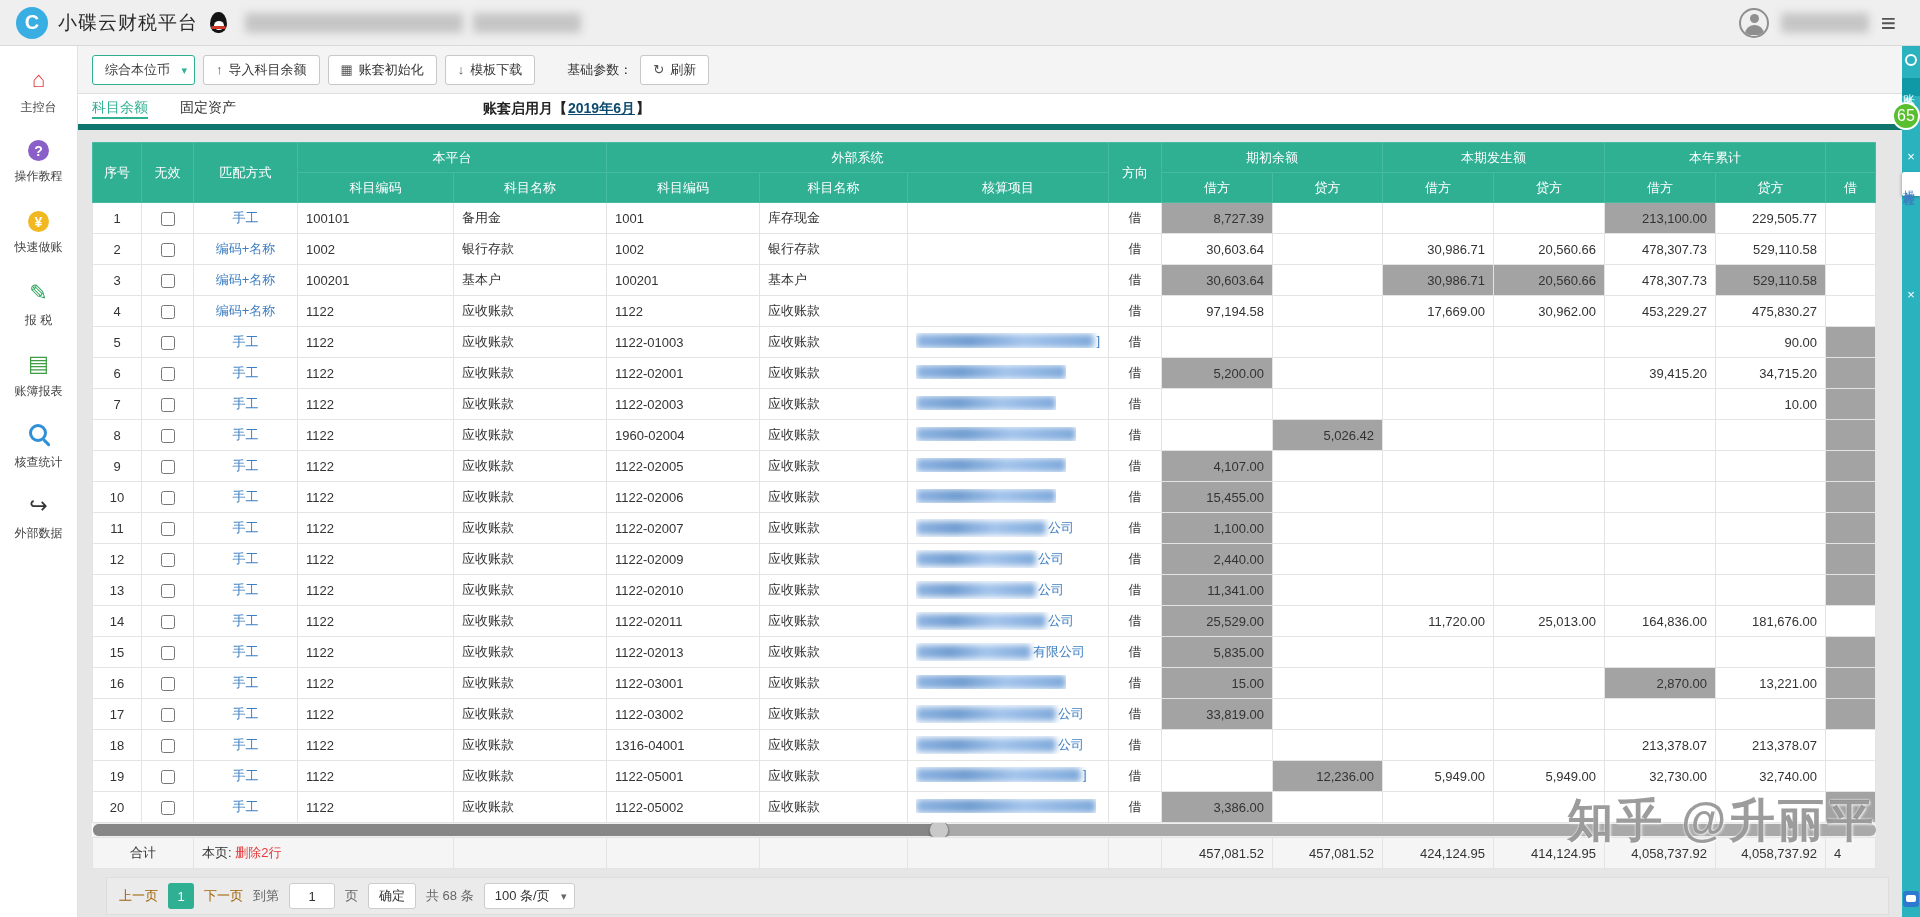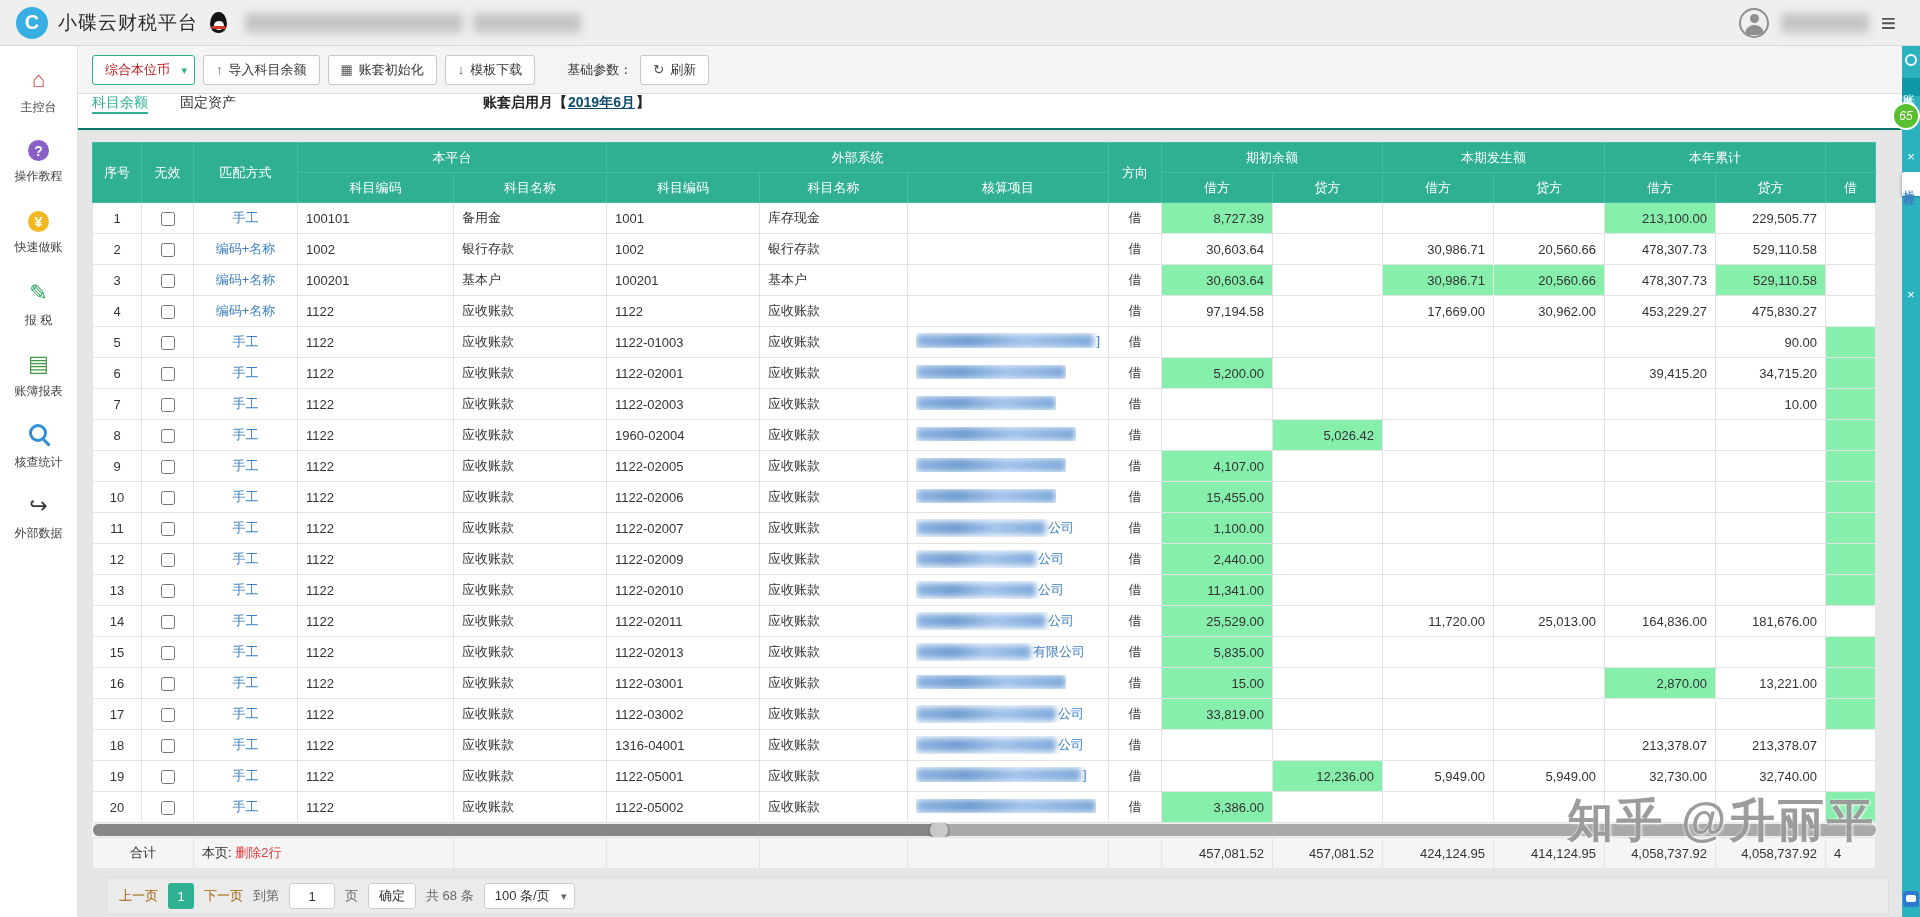--- a/index.html
+++ b/index.html
@@ -31,38 +31,38 @@
 .magnifier-icon::before { content:""; position:absolute; top:1px; left:2px; width:12px; height:12px; border:3px solid currentColor; border-radius:50%; }
 .magnifier-icon::after { content:""; position:absolute; bottom:0; right:3px; width:3px; height:9px; background:currentColor; border-radius:2px; transform:rotate(-45deg); }
 
 
 .main { flex:1; min-width:0; display:flex; flex-direction:column; background:#e6e6e6; }
 .toolbar { height:48px; background:#f4f4f4; border-bottom:1px solid #ddd; display:flex; align-items:center; gap:8px; padding:0 14px; flex:0 0 auto; }
 .btn { height:30px; background:#fff; border:1px solid #c8c8c8; border-radius:3px; padding:0 12px; font-size:13px; color:#333; display:inline-flex; align-items:center; gap:6px; cursor:pointer; font-family:inherit; white-space:nowrap; }
 .btn .ic { font-size:13px; color:#555; }
 .select { position:relative; padding-right:24px; }
 .select::after { content:"▾"; position:absolute; right:7px; top:8px; font-size:11px; color:#666; }
-.currency-select { border-color:#2fb093; color:#b91c1c; }
+.currency-select { border-color:#2fb093; color:#404040; }
 .currency-select::after { color:#2fb093; }
 .params-label { font-size:13px; color:#333; margin-left:24px; white-space:nowrap; }
 .param-group { display:inline-flex; gap:8px; }
 
-.tabsrow { height:36px; background:#fff; border-bottom:2px solid #0f766e; display:flex; align-items:flex-start; padding:0 14px; flex:0 0 auto; }
+.tabsrow { height:36px; background:#fff; border-bottom:6px solid #0f766e; display:flex; align-items:center; padding:0 14px; flex:0 0 auto; }
 .tabs-flex { display:flex; }
 .tab { display:flex; align-items:center; margin-right:32px; font-size:14px; color:#333; cursor:pointer; border-bottom:2px solid transparent; }
 .tab.active { color:#2fb093; border-bottom-color:#2fb093; }
 .period-note { display:flex; align-items:center; margin-left:215px; font-size:14px; color:#222; font-weight:bold; white-space:nowrap; }
 .period-note .plink { color:#0c4a6e; text-decoration:underline; cursor:pointer; margin:0 1px; }
 
 
 .content { flex:1; padding:12px 0 0 14px; }
 table.grid { border-collapse:collapse; table-layout:fixed; width:1783px; background:#fff; font-size:13px; }
 .grid th { background:#2fb093; color:#fff; font-weight:normal; border:1px solid #46bba2; height:30px; padding:0 6px; overflow:hidden; white-space:nowrap; }
 .grid td { border:1px solid #e4e4e4; height:31px; padding:0 8px; color:#333; background:#fff; overflow:hidden; white-space:nowrap; }
-.grid td.green { background:#86efac; }
+.grid td.green { background:#a3a3a3; }
 .num { text-align:right; }
 .ctr { text-align:center; }
 .link { color:#3e7fc1; cursor:pointer; }
 .blur-chip { display:inline-block; height:14px; border-radius:3px; background:linear-gradient(90deg,#8fb4e2,#6f9cd0 30%,#a3c4ec 60%,#7da8da); filter:blur(3px); vertical-align:middle; }
 .item-wrap { display:inline-flex; align-items:center; gap:2px; max-width:100%; overflow:hidden; white-space:nowrap; }
 input[type=checkbox] { width:14px; height:14px; vertical-align:middle; cursor:pointer; }
 .scroll-row td { padding:0; height:14px; background:#efefef; border-left:none; border-right:none; }
 .hscroll-track { position:relative; height:12px; margin:1px 0; background:#a9a9a9; border-radius:6px; }
 .hscroll-thumb { position:absolute; left:0; top:0; height:12px; width:47.5%; background:#878787; border-radius:6px; }
 .hscroll-knob { position:absolute; left:calc(47.5% - 10px); top:-4px; width:20px; height:20px; background:#c9c9c9; border:1px solid #8a8a8a; border-radius:50%; box-shadow:0 1px 2px rgba(0,0,0,.35); cursor:grab; }
@@ -75,21 +75,21 @@
 .pg-current { width:26px; height:26px; background:#2fb093; color:#fff; display:flex; align-items:center; justify-content:center; border-radius:3px; cursor:pointer; }
 .goto-input { width:46px; height:26px; border:1px solid #ccc; border-radius:3px; text-align:center; font-size:13px; color:#333; background:#fff; font-family:inherit; }
 .confirm-btn { height:26px; padding:0 10px; background:#fff; border:1px solid #ccc; border-radius:3px; font-size:13px; color:#333; cursor:pointer; font-family:inherit; }
 .page-size { position:relative; height:26px; background:#fff; border:1px solid #ccc; border-radius:3px; padding:0 24px 0 10px; display:flex; align-items:center; color:#333; cursor:pointer; font-size:13px; }
 .page-size::after { content:"▾"; position:absolute; right:7px; font-size:11px; color:#666; }
 
 
 .right-strip { position:fixed; top:46px; right:0; bottom:0; width:18px; background:#2ab3bf; z-index:15; }
 .rs-top-icon { position:absolute; top:8px; left:3px; width:12px; height:12px; border:2px solid #fff; border-radius:50%; cursor:pointer; }
 .acct-tab { position:absolute; top:32px; left:0; width:18px; padding:6px 3px; background:#0f98a6; color:#fff; writing-mode:vertical-rl; text-orientation:upright; letter-spacing:3px; font-size:12px; cursor:pointer; }
-.badge-65 { position:absolute; top:56px; right:0; width:28px; height:28px; border-radius:50%; background:#5abf2e; border:2px solid #fff; color:#fff; font-size:12px; display:flex; align-items:center; justify-content:center; z-index:2; cursor:pointer;font-style:italic; }
+.badge-65 { position:absolute; top:56px; right:0; width:28px; height:28px; border-radius:50%; background:#5abf2e; border:2px solid #fff; color:#fff; font-size:16px; display:flex; align-items:center; justify-content:center; z-index:2; cursor:pointer; }
 .rs-close { position:absolute; width:18px; text-align:center; color:#fff; font-size:13px; cursor:pointer; line-height:1; }
 .rs-close1 { top:104px; }
 .tut-tab { position:absolute; top:126px; left:0; width:18px; padding:8px 3px; background:#fff; color:#3e7fc1; writing-mode:vertical-rl; text-orientation:upright; letter-spacing:2px; font-size:12px; box-shadow:-1px 1px 3px rgba(0,0,0,.25); border-radius:2px 0 0 2px; cursor:pointer; }
 .rs-close2 { top:242px; }
 .rs-chat { position:absolute; bottom:10px; left:1px; width:16px; height:16px; background:#2e79d0; border-radius:3px; cursor:pointer; }
 .rs-chat::before { content:""; position:absolute; inset:4px 3px 5px 3px; background:#fff; border-radius:2px; }
 
 
 .watermark { position:fixed; top:790px; right:44px; font-size:46px; font-weight:bold; color:rgba(95,95,95,.62); letter-spacing:3px; z-index:25; text-shadow:0 0 2px rgba(255,255,255,.95), 1px 1px 3px rgba(255,255,255,.85); pointer-events:none; white-space:nowrap; }
 </style>

